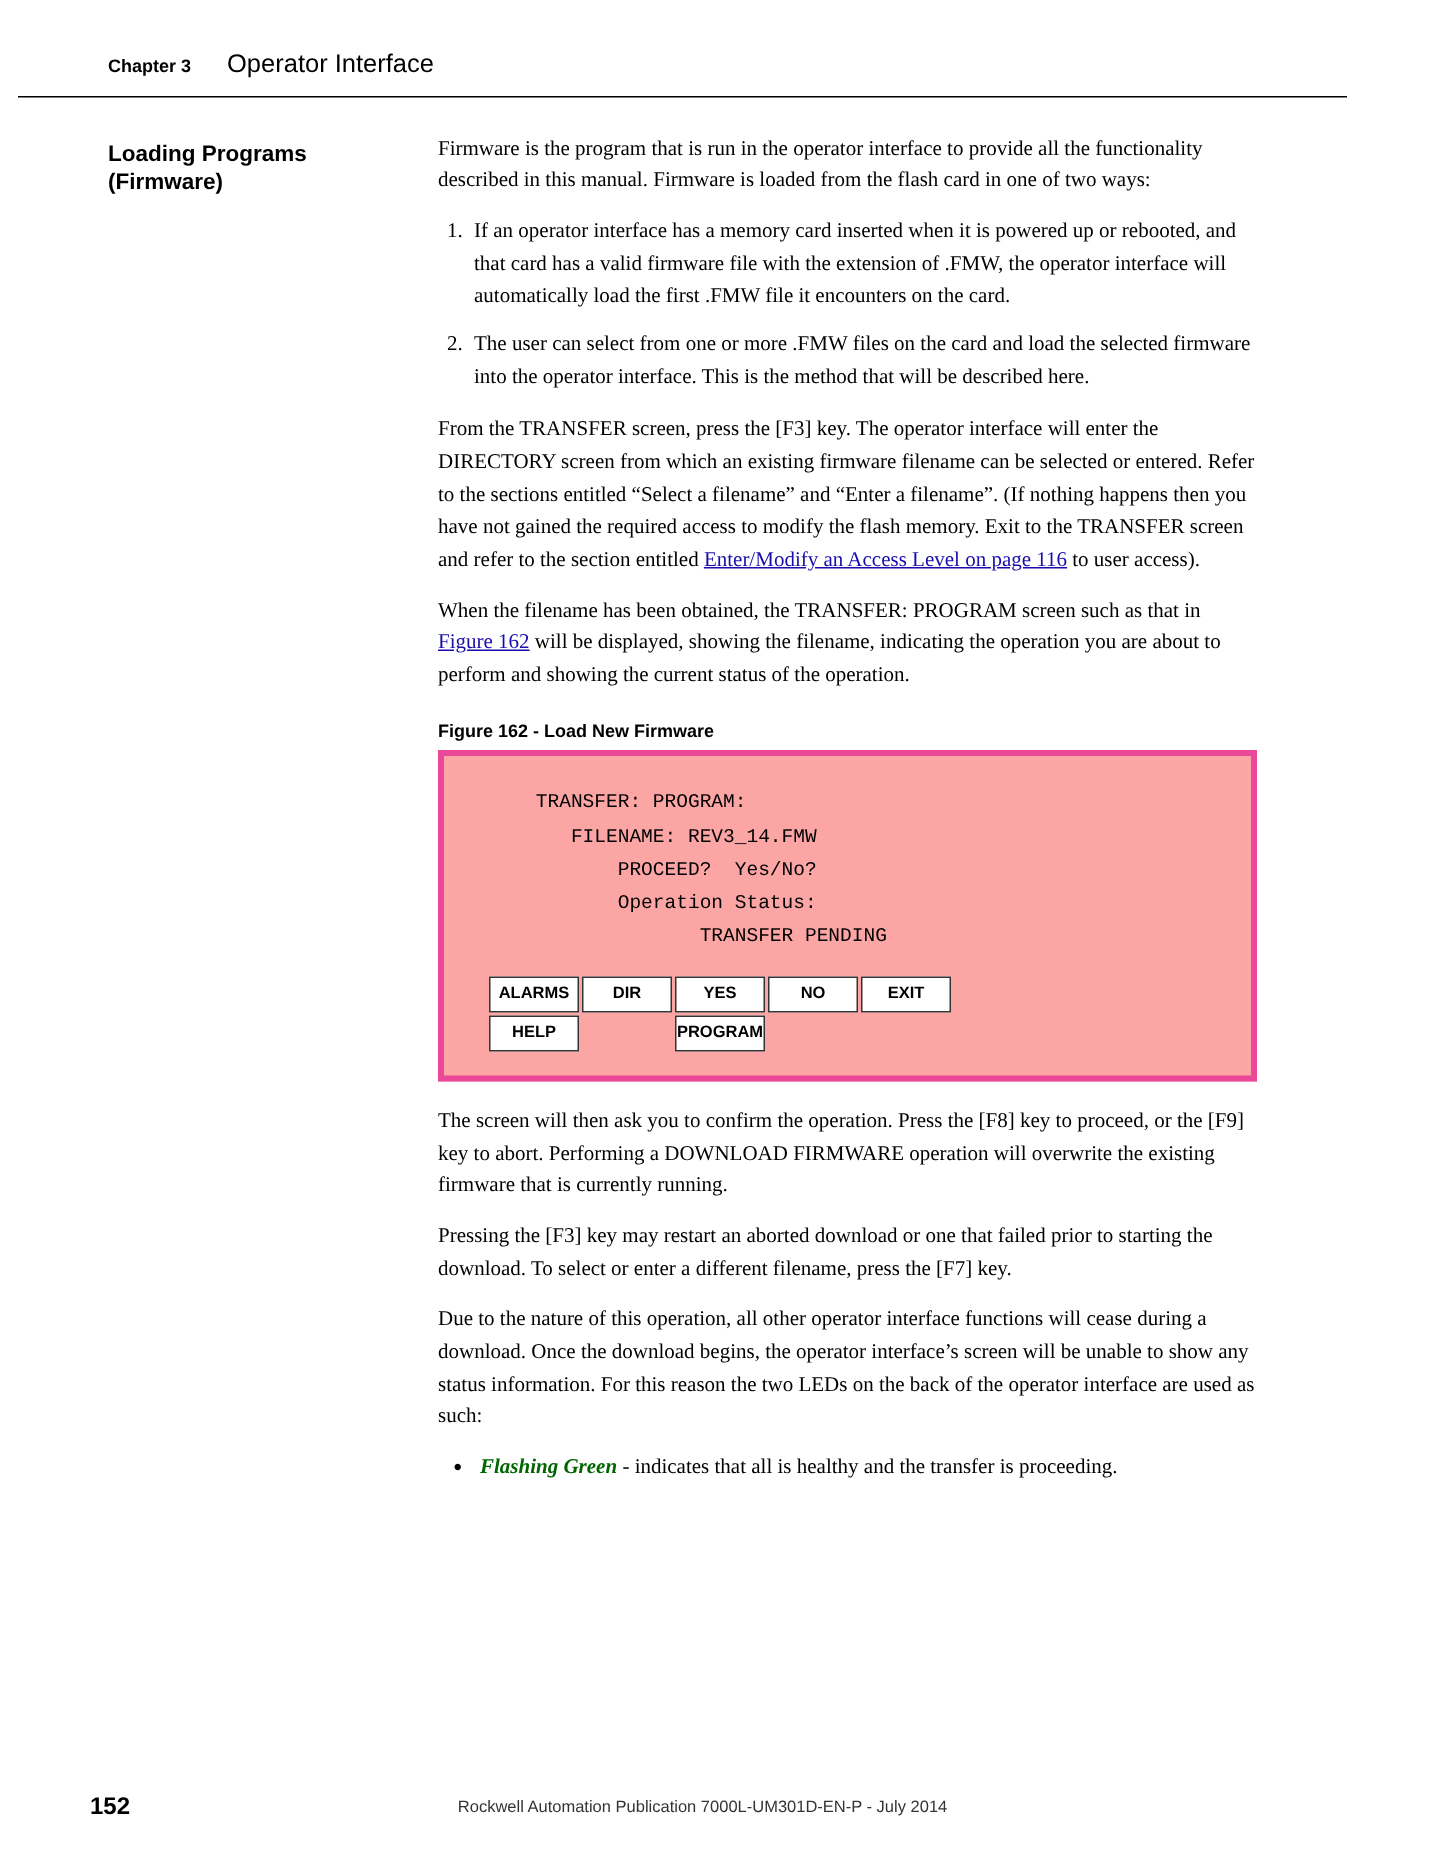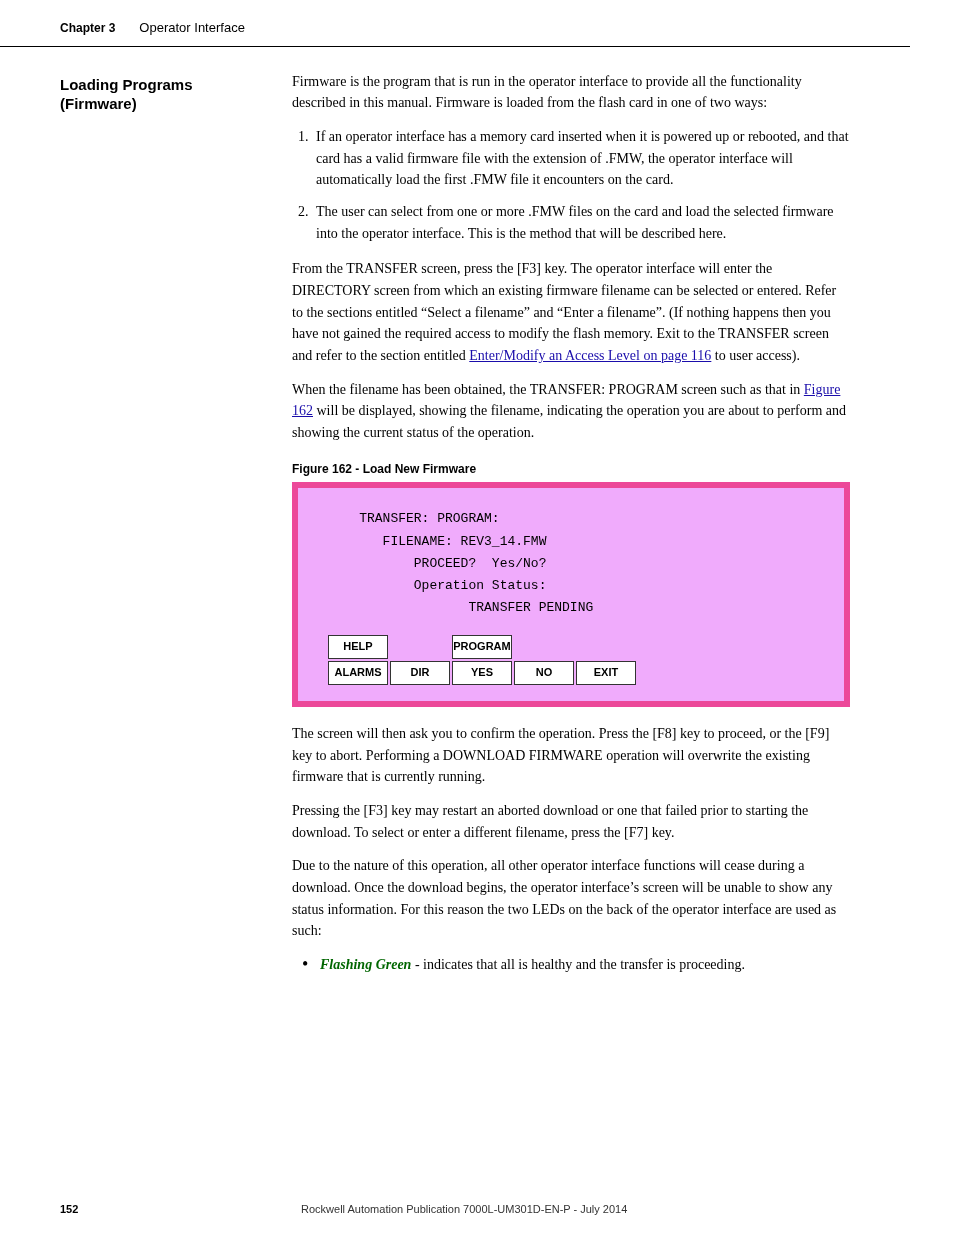--- a/index.html
+++ b/index.html
@@ -9,47 +9,47 @@
       width: 954px;
       min-height: 1235px;
       color: #000;
       font-size: 14px;
       line-height: 1.5;
     }
 
     .page {
       width: 910px;
       min-height: 1235px;
-      padding: 0;
+      padding: 12px;
       position: relative;
     }
 
     
     .header {
       padding: 18px 60px 8px 60px;
       border-bottom: 1.5px solid #000;
       display: flex;
       align-items: baseline;
       gap: 24px;
     }
     .header-chapter {
       font-family: Arial, Helvetica, sans-serif;
       font-size: 12px;
       font-weight: bold;
     }
     .header-section {
       font-family: Arial, Helvetica, sans-serif;
-      font-size: 13px;
+      font-size: 17px;
     }
 
     
     .content {
       display: flex;
       padding: 24px 60px 20px 60px;
-      gap: 12px;
+      gap: 0;
     }
 
     
     .sidebar {
       width: 220px;
       min-width: 220px;
       padding-right: 24px;
       padding-top: 4px;
     }
     .sidebar-title {
@@ -89,24 +89,24 @@
     .figure-caption {
       font-family: Arial, Helvetica, sans-serif;
       font-size: 12px;
       font-weight: bold;
       margin-bottom: 4px;
       margin-top: 16px;
     }
 
     
     .figure-box {
-      border: 6px solid #ec4899;
+      border: 4px solid #ec4899;
       padding: 20px 30px 16px 30px;
       margin-bottom: 16px;
-      background: #f0abfc;
+      background: #fca5a5;
       font-family: "Courier New", Courier, monospace;
       font-size: 13px;
     }
 
     .figure-screen {
       margin-bottom: 16px;
       line-height: 1.7;
     }
 
     .figure-screen .line {
@@ -179,21 +179,21 @@
       padding: 0 60px;
       display: flex;
       justify-content: space-between;
       align-items: center;
       font-family: Arial, Helvetica, sans-serif;
       font-size: 11px;
       color: #333;
     }
     .footer-page {
       font-weight: bold;
-      font-size: 11px;
+      font-size: 16px;
       color: #000;
     }
   </style>
 </head>
 <body>
 
 <div class="page">
 
   <div class="header">
     <span class="header-chapter">Chapter 3</span>
@@ -233,33 +233,33 @@
         <div class="figure-screen">
           <span class="line">&nbsp;&nbsp;&nbsp;&nbsp;TRANSFER: PROGRAM:</span>
           <span class="line">&nbsp;&nbsp;&nbsp;&nbsp;&nbsp;&nbsp;&nbsp;FILENAME: REV3_14.FMW</span>
           <span class="line">&nbsp;&nbsp;&nbsp;&nbsp;&nbsp;&nbsp;&nbsp;&nbsp;&nbsp;&nbsp;&nbsp;PROCEED?&nbsp;&nbsp;Yes/No?</span>
           <span class="line">&nbsp;&nbsp;&nbsp;&nbsp;&nbsp;&nbsp;&nbsp;&nbsp;&nbsp;&nbsp;&nbsp;Operation Status:</span>
           <span class="line">&nbsp;&nbsp;&nbsp;&nbsp;&nbsp;&nbsp;&nbsp;&nbsp;&nbsp;&nbsp;&nbsp;&nbsp;&nbsp;&nbsp;&nbsp;&nbsp;&nbsp;&nbsp;TRANSFER PENDING</span>
         </div>
 
         <div class="fkey-container">
           <div class="fkey-row">
+            <div class="fkey-cell">ALARMS</div>
+            <div class="fkey-cell">DIR</div>
+            <div class="fkey-cell">YES</div>
+            <div class="fkey-cell">NO</div>
+            <div class="fkey-cell">EXIT</div>
+          </div>
+          <div class="fkey-row">
             <div class="fkey-cell">HELP</div>
             <div class="fkey-cell empty"></div>
             <div class="fkey-cell">PROGRAM</div>
             <div class="fkey-cell empty"></div>
             <div class="fkey-cell empty"></div>
           </div>
-          <div class="fkey-row">
-            <div class="fkey-cell">ALARMS</div>
-            <div class="fkey-cell">DIR</div>
-            <div class="fkey-cell">YES</div>
-            <div class="fkey-cell">NO</div>
-            <div class="fkey-cell">EXIT</div>
-          </div>
         </div>
       </div>
 
       <p>The screen will then ask you to confirm the operation. Press the [F8] key to proceed, or the [F9] key to abort. Performing a DOWNLOAD FIRMWARE operation will overwrite the existing firmware that is currently running.</p>
 
       <p>Pressing the [F3] key may restart an aborted download or one that failed prior to starting the download. To select or enter a different filename, press the [F7] key.</p>
 
       <p>Due to the nature of this operation, all other operator interface functions will cease during a download. Once the download begins, the operator interface’s screen will be unable to show any status information. For this reason the two LEDs on the back of the operator interface are used as such:</p>
 
       <ul class="bullet-list">

